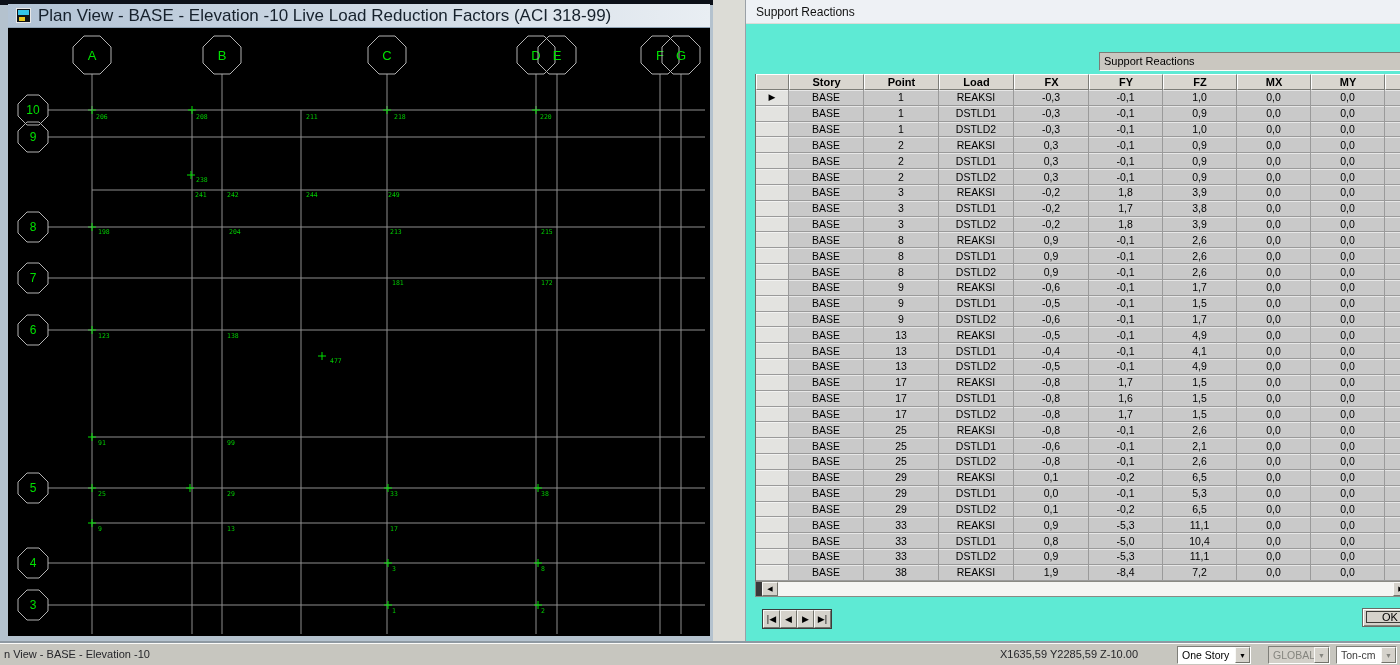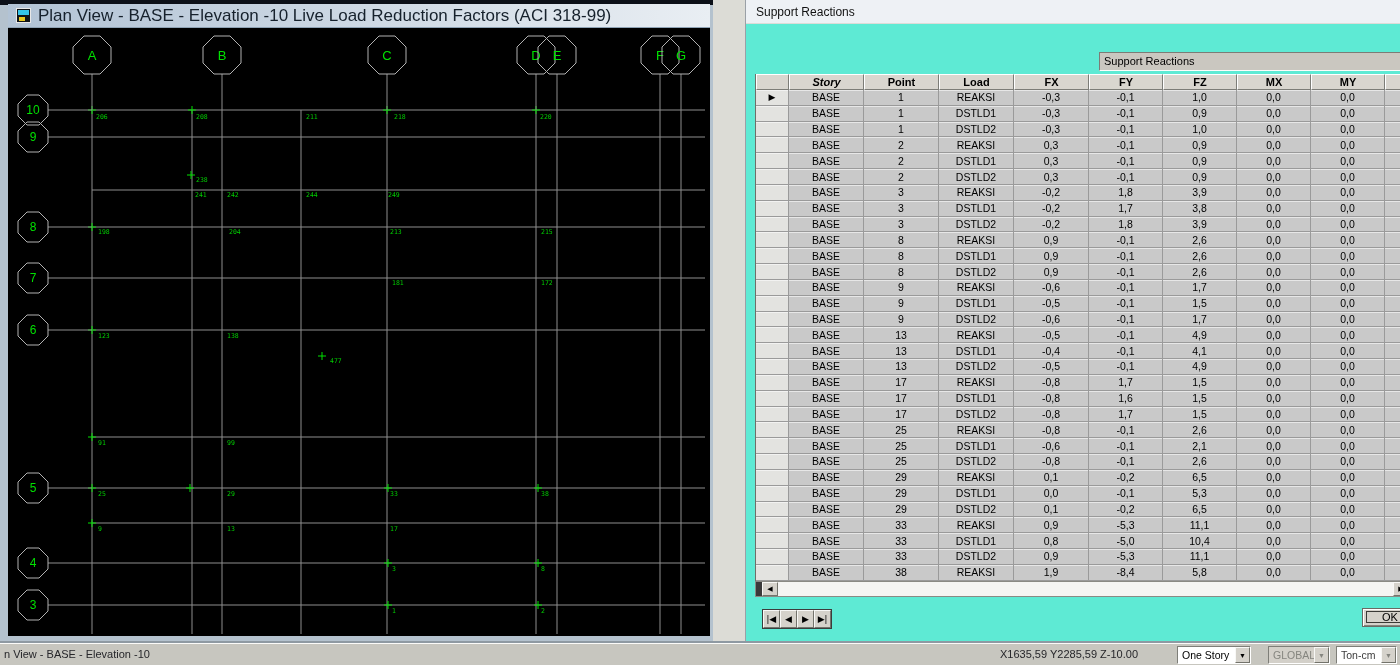--- a/index.html
+++ b/index.html
@@ -223,21 +223,21 @@
     <div id="dlg-title">Support Reactions</div>
 
     <div id="combo">
       <span class="txt">Support Reactions</span>
       <span class="drop bevel ctr">▼</span>
     </div>
 
     <div id="grid">
       <div id="grid-header">
           <div class="g-hcell ctr" style="width: 33px;"></div>
-          <div class="g-hcell ctr" style="width: 75px; font-style: italic;">Story</div>
+          <div class="g-hcell ctr" style="width: 75px;">Story</div>
           <div class="g-hcell ctr" style="width: 75px;">Point</div>
           <div class="g-hcell ctr" style="width: 75px;">Load</div>
           <div class="g-hcell ctr" style="width: 75px;">FX</div>
           <div class="g-hcell ctr" style="width: 74px;">FY</div>
           <div class="g-hcell ctr" style="width: 74px;">FZ</div>
           <div class="g-hcell ctr" style="width: 74px;">MX</div>
           <div class="g-hcell ctr" style="width: 74px;">MY</div>
           <div class="g-hcell ctr" style="width: 26px;"></div>
         </div>
       <div id="grid-rows">
@@ -603,21 +603,21 @@
             <div class="g-cell" style="width: 74px;">0,0</div>
             <div class="g-cell g-stub" style="width: 26px;"></div>
           </div>
           <div class="g-row">
             <div class="g-cell g-sel" style="width: 33px;"></div>
             <div class="g-cell" style="width: 75px;">BASE</div>
             <div class="g-cell" style="width: 75px;">38</div>
             <div class="g-cell" style="width: 75px;">REAKSI</div>
             <div class="g-cell" style="width: 75px;">1,9</div>
             <div class="g-cell" style="width: 74px;">-8,4</div>
-            <div class="g-cell" style="width: 74px;">5,8</div>
+            <div class="g-cell" style="width: 74px;">7,2</div>
             <div class="g-cell" style="width: 74px;">0,0</div>
             <div class="g-cell" style="width: 74px;">0,0</div>
             <div class="g-cell g-stub" style="width: 26px;"></div>
           </div>
         </div>
     </div>
 
     <div id="vscroll">
       <div class="vs-btn bevel ctr" style="top:0">▲</div>
       <div id="vs-thumb" class="bevel"></div>

